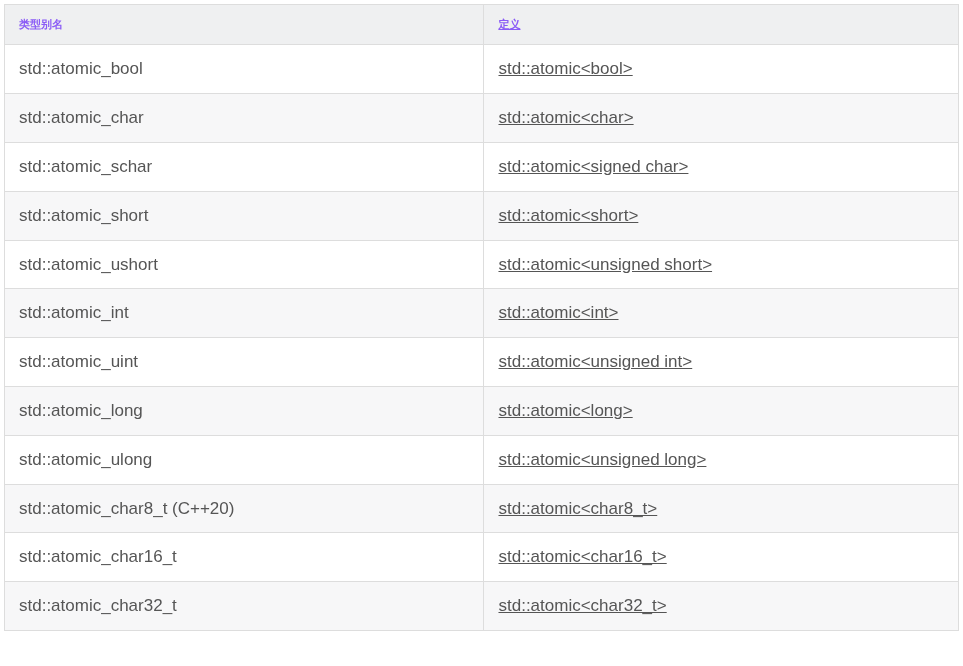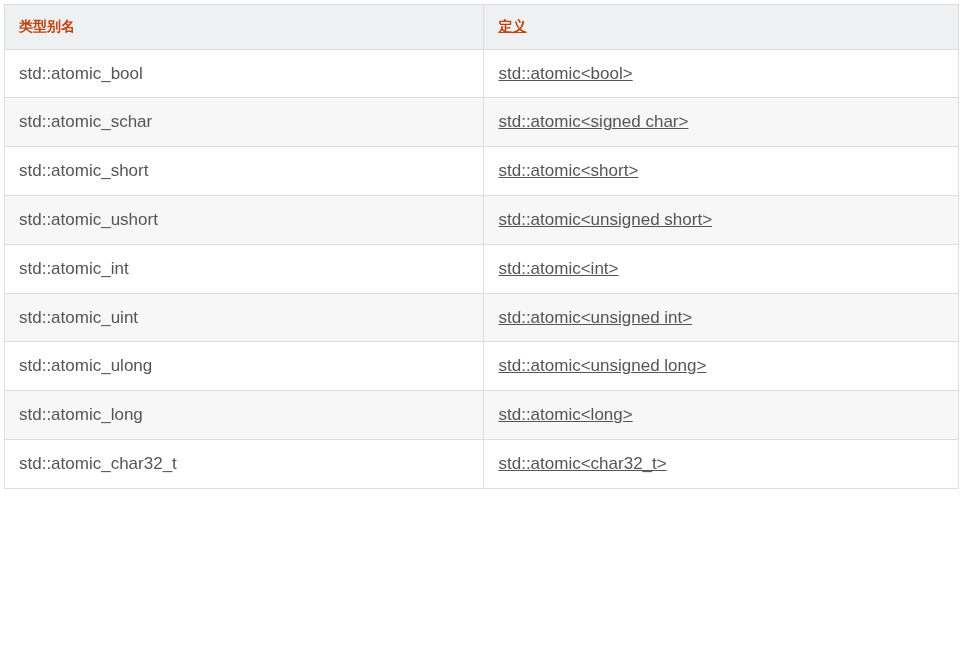--- a/index.html
+++ b/index.html
@@ -22,22 +22,22 @@
     th, td {
       padding: 12px 14px;
       text-align: left;
       border: 1px solid #ddd;
       vertical-align: middle;
       line-height: 1.4;
     }
     th {
       background-color: #eff0f1;
       font-weight: bold;
-      color: #c2410c;
-      font-size: 14px;
+      color: #8b5cf6;
+      font-size: 11px;
     }
     td {
       color: #555;
       font-size: 17px;
     }
     tbody tr:nth-child(odd) {
       background-color: #ffffff;
     }
     tbody tr:nth-child(even) {
       background-color: #f7f7f8;
@@ -59,45 +59,57 @@
       <th class="col-alias">类型别名</th>
       <th class="col-def">定义</th>
     </tr>
   </thead>
   <tbody id="tbody">
       <tr>
         <td class="col-alias">std::atomic_bool</td>
         <td class="col-def">std::atomic&lt;bool&gt;</td>
       </tr>
       <tr>
+        <td class="col-alias">std::atomic_char</td>
+        <td class="col-def">std::atomic&lt;char&gt;</td>
+      </tr>
+      <tr>
         <td class="col-alias">std::atomic_schar</td>
         <td class="col-def">std::atomic&lt;signed char&gt;</td>
       </tr>
       <tr>
         <td class="col-alias">std::atomic_short</td>
         <td class="col-def">std::atomic&lt;short&gt;</td>
       </tr>
       <tr>
         <td class="col-alias">std::atomic_ushort</td>
         <td class="col-def">std::atomic&lt;unsigned short&gt;</td>
       </tr>
       <tr>
         <td class="col-alias">std::atomic_int</td>
         <td class="col-def">std::atomic&lt;int&gt;</td>
       </tr>
       <tr>
         <td class="col-alias">std::atomic_uint</td>
         <td class="col-def">std::atomic&lt;unsigned int&gt;</td>
       </tr>
       <tr>
+        <td class="col-alias">std::atomic_long</td>
+        <td class="col-def">std::atomic&lt;long&gt;</td>
+      </tr>
+      <tr>
         <td class="col-alias">std::atomic_ulong</td>
         <td class="col-def">std::atomic&lt;unsigned long&gt;</td>
       </tr>
       <tr>
-        <td class="col-alias">std::atomic_long</td>
-        <td class="col-def">std::atomic&lt;long&gt;</td>
+        <td class="col-alias">std::atomic_char8_t (C++20)</td>
+        <td class="col-def">std::atomic&lt;char8_t&gt;</td>
+      </tr>
+      <tr>
+        <td class="col-alias">std::atomic_char16_t</td>
+        <td class="col-def">std::atomic&lt;char16_t&gt;</td>
       </tr>
       <tr>
         <td class="col-alias">std::atomic_char32_t</td>
         <td class="col-def">std::atomic&lt;char32_t&gt;</td>
       </tr>
     </tbody>
 </table>
 
 </body></html>

